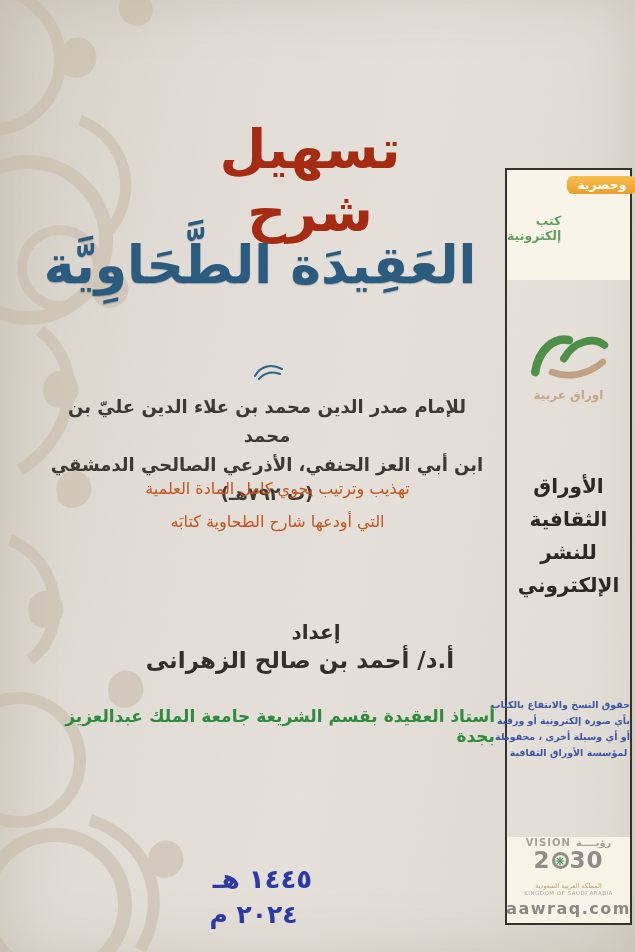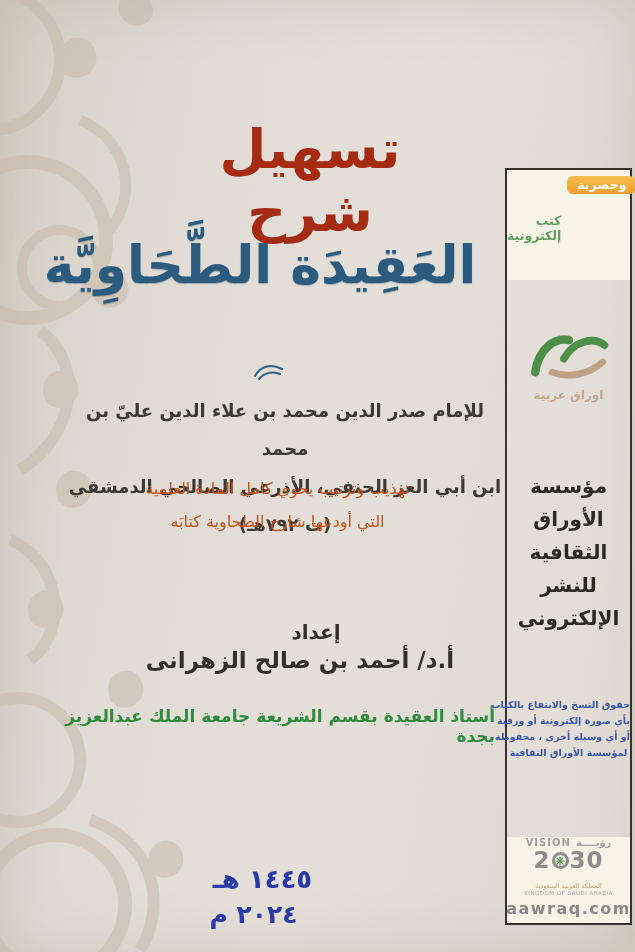--- a/index.html
+++ b/index.html
@@ -21,23 +21,23 @@
   }
   .main-title{
     position:absolute; top:228px; left:40px; width:440px;
     text-align:center; font-size:52px; font-weight:bold;
     color:#2b5b7e; text-shadow:0 1px 1px rgba(40,70,95,.35);
     line-height:1.45;
   }
   .flourish{ position:absolute; top:362px; left:252px; }
 
   .author-block{
-    position:absolute; top:392px; left:65px; width:440px;
+    position:absolute; top:392px; left:47px; width:440px;
     text-align:center; font-size:18px; font-weight:bold;
-    color:#3d3933; line-height:38px;
+    color:#3d3933; line-height:29px;
   }
   .subtitle-block{
     position:absolute; top:472px; left:65px; width:425px;
     text-align:center; font-size:16px; font-weight:normal;
     color:#c4531d; line-height:33px;
   }
   .i3dad{
     position:absolute; top:620px; left:106px; width:420px;
     text-align:center; font-size:20px; color:#33302b; font-weight:bold;
   }
@@ -183,21 +183,20 @@
     <div class="awraq-logo">
       <svg width="88" height="54" viewBox="0 0 100 64" fill="none" stroke-linecap="round">
         <path d="M10,50 C14,22 34,8 50,12" stroke="#4e8f4a" stroke-width="10"></path>
         <path d="M44,34 C56,12 80,8 92,18" stroke="#4e8f4a" stroke-width="9"></path>
         <path d="M30,50 C50,58 74,52 90,38" stroke="#bfa284" stroke-width="8"></path>
       </svg>
       <div class="awraq-label ar">اوراق عربية</div>
     </div>
 
     <div class="publisher-words">
-      <div class="ar">مؤسسة</div>
       <div class="ar">الأوراق</div>
       <div class="ar">الثقافية</div>
       <div class="ar">للنشر</div>
       <div class="ar">الإلكتروني</div>
     </div>
 
     <div class="copyright">
       <div class="ar">حقوق النسخ والانتفاع بالكتاب</div>
       <div class="ar">بأي صورة إلكترونية أو ورقية</div>
       <div class="ar">أو أي وسيلة أخرى ، محفوظة</div>

